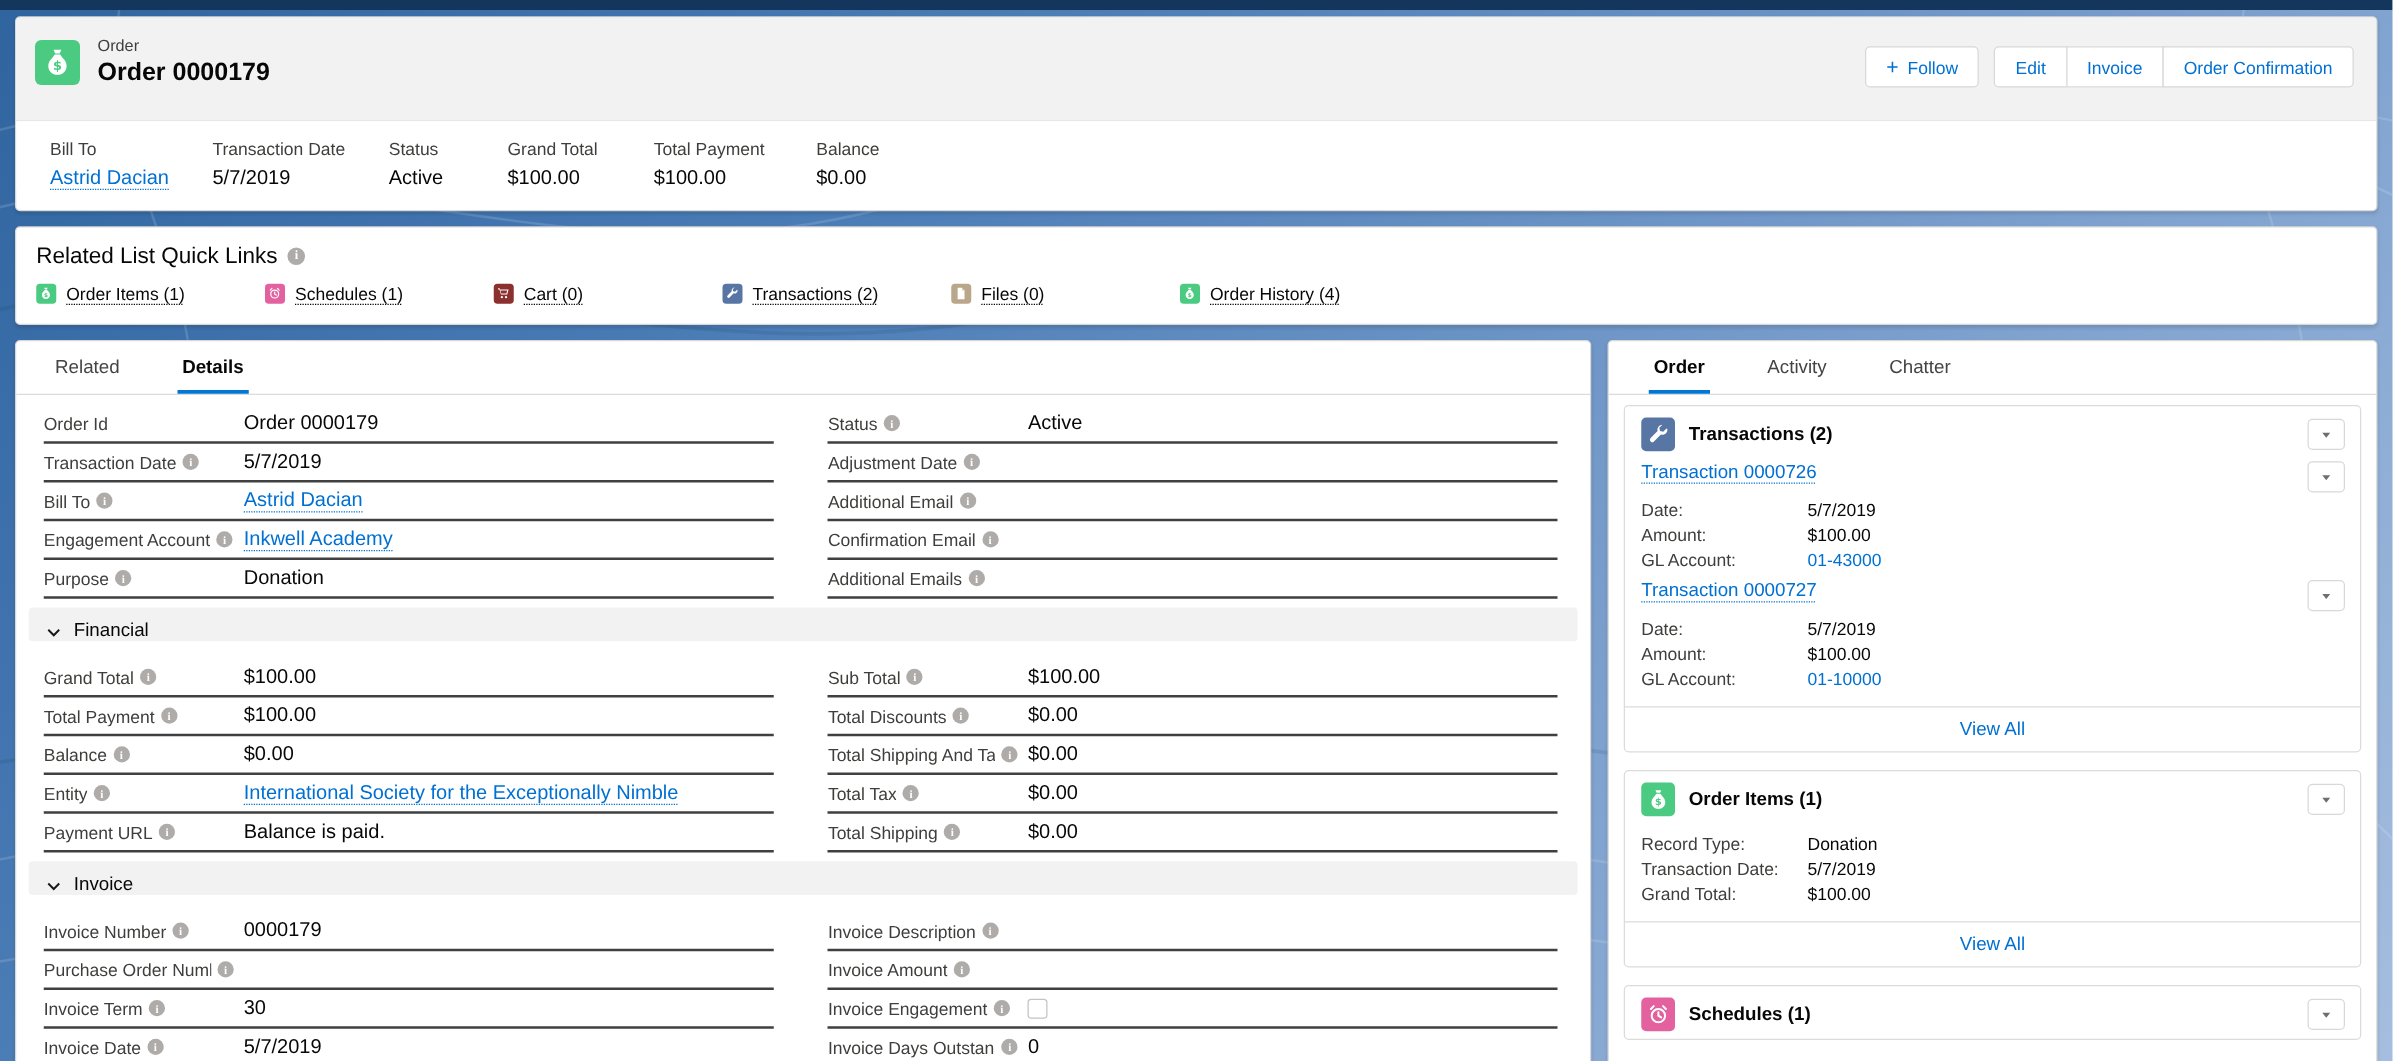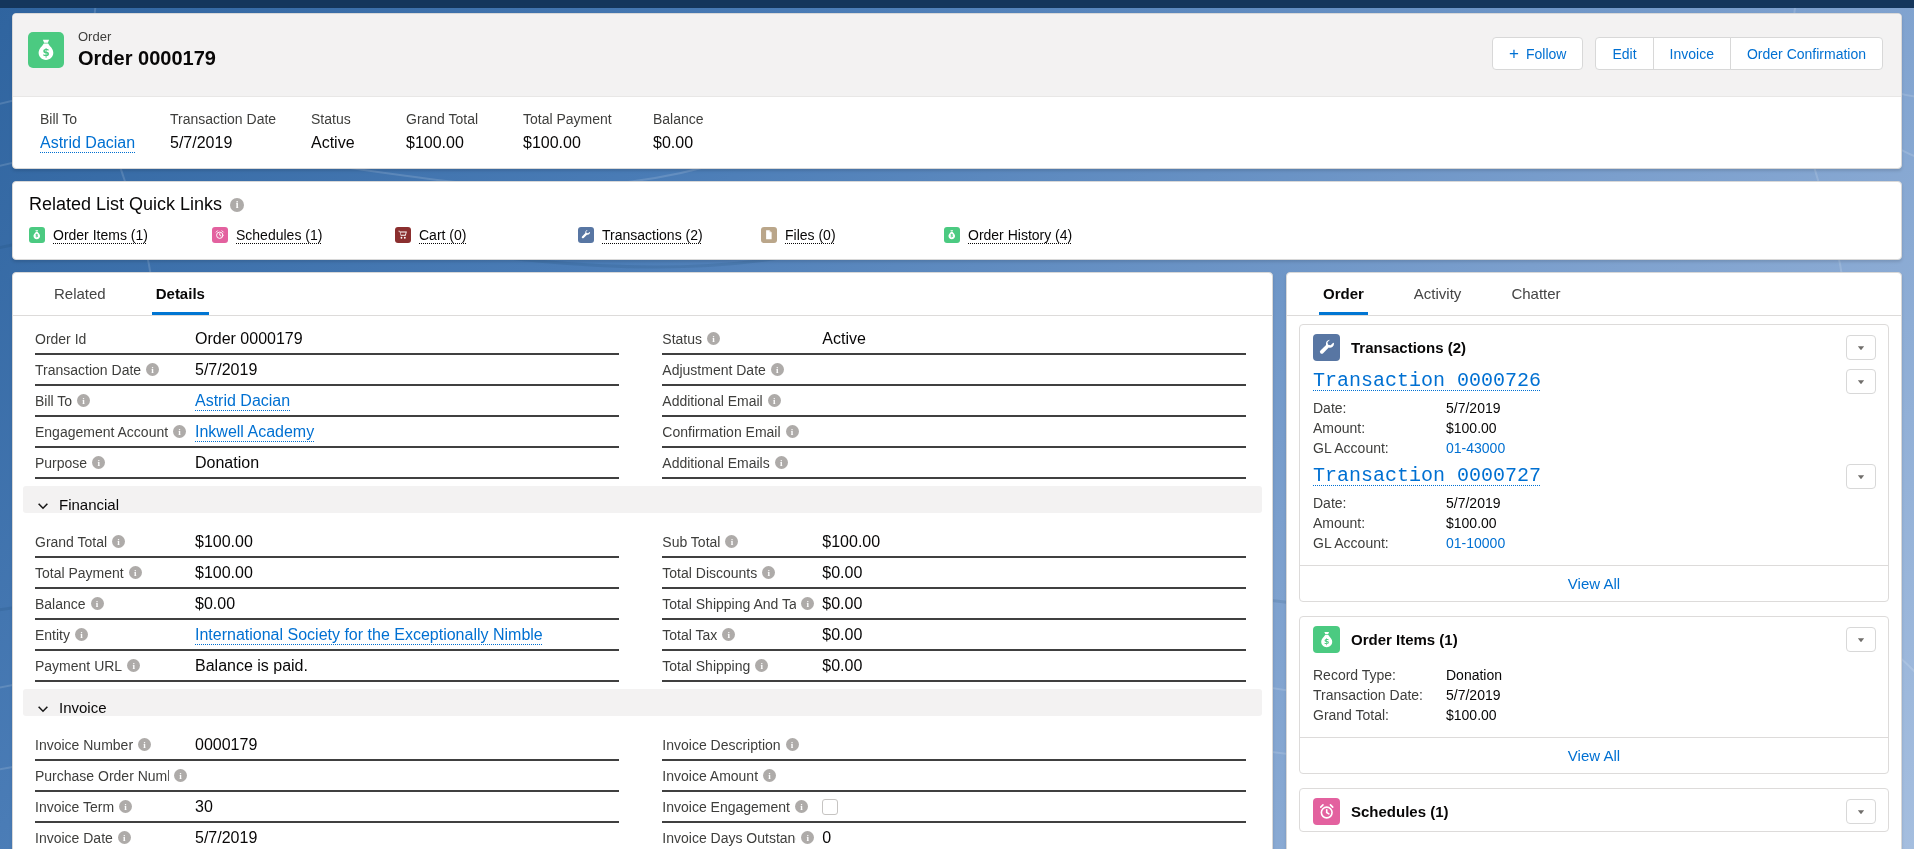--- a/index.html
+++ b/index.html
@@ -63,21 +63,21 @@
   }
   .ql-links { display:flex; margin-top:12px; }
   .ql-item { width:183px; display:flex; align-items:center; gap:8px; text-decoration:none; }
   .ql-label { font-size:14px; color:#080707; text-decoration:underline dotted 1px; text-underline-offset:3px; white-space:nowrap; }
 
   
   .main-row { margin-top:12px; display:flex; gap:13px; align-items:flex-start; }
   .details-card { width:1261px; flex:none; height:620px; }
   .sidebar-card { flex:1; height:620px; }
 
-  .tab-bar { display:flex; border-bottom:1px solid #dddbda; padding-left:37px; }
+  .tab-bar { display:flex; border-bottom:1px solid #dddbda; padding-left:27px; }
   .sidebar-card .tab-bar { padding-left:32px; }
   .tab { font-size:15px; color:#444; padding:12px 4px 10px 4px; margin-right:42px; cursor:pointer; border-bottom:3px solid transparent; }
   .tab.active { color:#080707; font-weight:bold; border-bottom:3px solid #0176d3; }
 
   .fields-grid { display:flex; justify-content:space-between; padding:8px 26px 0 22px; }
   .fields-col { width:603px; }
   .details-card .fields-col { width:48.2%; }
   .field-row { display:flex; align-items:center; min-height:31px; border-bottom:2px solid #404040; }
   .field-label { width:160px; flex:none; font-size:14px; color:#3e3e3c; display:flex; align-items:center; gap:5px; padding-right:8px; }
   .field-label .lbl-text { white-space:nowrap; overflow:hidden; }
@@ -97,21 +97,21 @@
   .rel-card { margin:8px 12px 14px 12px; border:1px solid #dddbda; border-radius:4px; background:#fff; overflow:hidden; }
   .rel-head { display:flex; align-items:center; padding:9px 12px 6px 13px; }
   .rel-title { margin-left:11px; font-size:15px; font-weight:bold; color:#080707; }
   .dd-btn {
     margin-left:auto; width:30px; height:25px; background:#fff; border:1px solid #d8d8d8;
     border-radius:4px; display:inline-flex; align-items:center; justify-content:center; cursor:pointer; flex:none;
   }
   .dd-btn svg { width:10px; height:10px; }
   .record { padding:2px 12px 4px 13px; position:relative; }
   .record-title-row { display:flex; align-items:flex-start; }
-  .record-title-row a { font-size:20px;font-family:Liberation Mono, monospace; }
+  .record-title-row a { font-size:15px; }
   .record-fields { margin-top:4px; }
   .rec-field { display:flex; line-height:20px; }
   .rec-label { width:133px; flex:none; font-size:14px; color:#3e3e3c; }
   .rec-value { font-size:14px; color:#080707; }
   .rec-value a { font-size:14px; }
   .view-all { border-top:1px solid #dddbda; margin-top:8px; height:36px; display:flex; align-items:center; justify-content:center; }
   .view-all a { font-size:15px; }
 </style>
 </head>
 <body>

